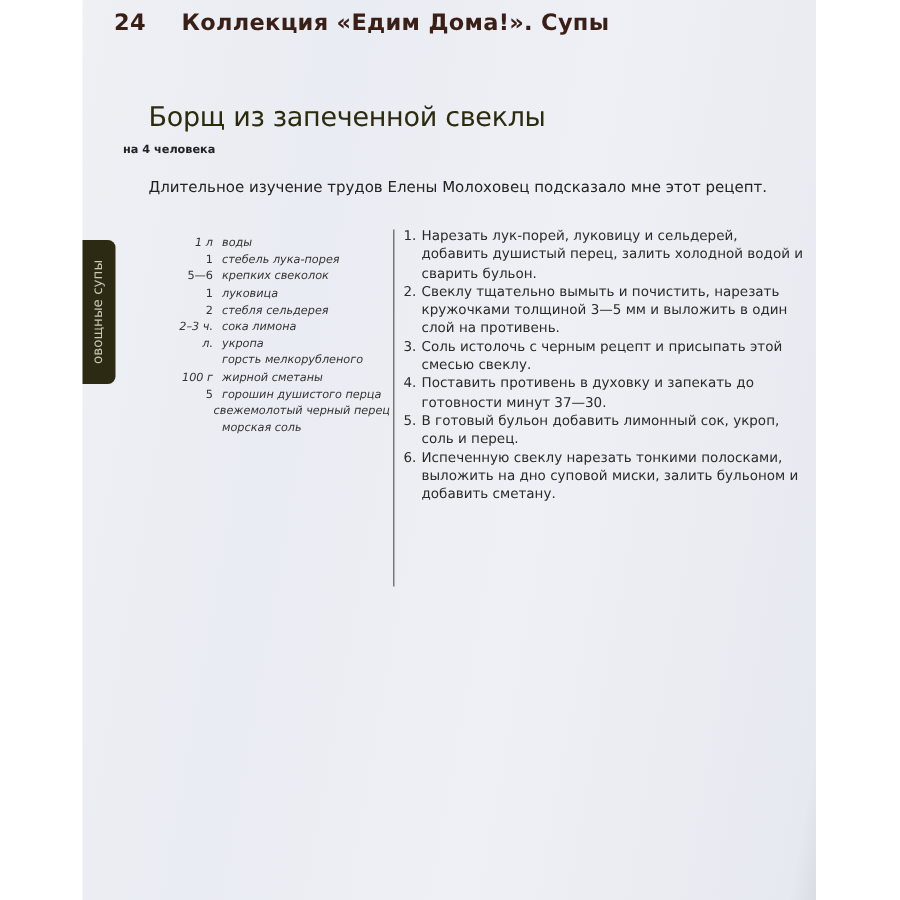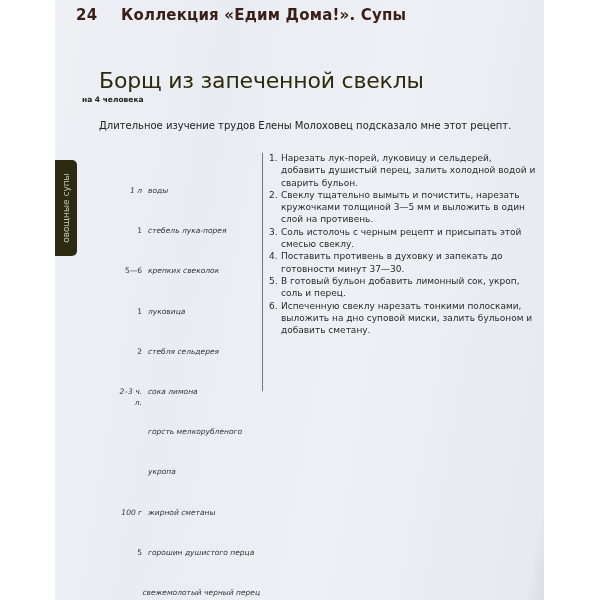--- a/index.html
+++ b/index.html
@@ -1,27 +1,27 @@
 <!DOCTYPE html>
 <html><head>
 <meta charset="utf-8">
 <style>
   html, body { margin:0; padding:0; }
   body { width:600px; height:600px; background:#ffffff; position:relative; overflow:hidden; font-family:"DejaVu Sans", sans-serif; }
   .page { position:absolute; left:55px; top:0; width:489px; height:600px;
     background: linear-gradient(100deg, #eef0f4 0%, #e9ecf2 30%, #eef0f5 60%, #e6e9ef 97%, #d9dce3 100%); }
   .header { position:absolute; top:6px; left:9px; font-size:15px; font-weight:bold; color:#3a1f17; white-space:nowrap; letter-spacing:0.2px;margin-left:12px; }
   .header .pagenum { display:inline-block; width:45px; }
-  .title { position:absolute; top:68px; left:44px; font-size:22px; color:#2d2b0e; white-space:nowrap; letter-spacing:-0.2px; }
+  .title { position:absolute; top:68px; left:44px; font-size:18px; color:#2d2b0e; white-space:nowrap; letter-spacing:-0.2px; }
   .serves { position:absolute; top:95px; left:27px; font-size:7.5px; font-weight:bold; color:#222;text-align:right; }
   .intro { position:absolute; top:120px; left:44px; font-size:10px; color:#222; white-space:nowrap; }
   .tab { position:absolute; left:0; top:160px; width:22px; height:96px; background:#2c2a12; border-radius:0 5px 5px 0; }
   .tab span { position:absolute; left:50%; top:50%; transform:translate(-50%,-50%) rotate(-90deg); white-space:nowrap; color:#c9c7b6; font-size:9px; }
   .ingredients { position:absolute; top:156px; left:55px; width:150px; }
-  .ing { display:flex; font-size:7.5px; font-style:italic; color:#333; height:11.2px; line-height:11.2px;margin-top:29px; }
+  .ing { display:flex; font-size:7.5px; font-style:italic; color:#333; height:11.2px; line-height:11.2px; }
   .ing .qty { width:32px; text-align:right; padding-right:6px; font-style:normal; }
   .ing .qty.it { font-style:italic; }
   .ing .name { flex:1; white-space:nowrap; }
   .divider { position:absolute; left:207px; top:153px; width:1px; height:238px; background:#777; }
   .steps { position:absolute; top:152px; left:214px; width:270px; }
   .step { display:flex; font-size:9px; color:#2a2a2a; line-height:12.3px; margin-bottom:0; }
   .step .num { width:12px; flex-shrink:0; }
   .step .txt { flex:1; }
   .serve { position:absolute; top:363px; left:214px; font-size:9px; color:#2a2a2a; white-space:nowrap; }
 </style>
@@ -61,25 +61,25 @@
     <div class="ing">
         <span class="qty">2</span>
         <span class="name">стебля сельдерея</span>
       </div>
     <div class="ing">
         <span class="qty it">2–3 ч. л.</span>
         <span class="name">сока лимона</span>
       </div>
     <div class="ing">
         <span class="qty"></span>
-        <span class="name">горсть мелкорубленого</span>
+        <span class="name">укропа</span>
       </div>
     <div class="ing">
         <span class="qty"></span>
-        <span class="name">укропа</span>
+        <span class="name">горсть мелкорубленого</span>
       </div>
     <div class="ing">
         <span class="qty it">100 г</span>
         <span class="name">жирной сметаны</span>
       </div>
     <div class="ing">
         <span class="qty">5</span>
         <span class="name">горошин душистого перца</span>
       </div>
     <div class="ing">

